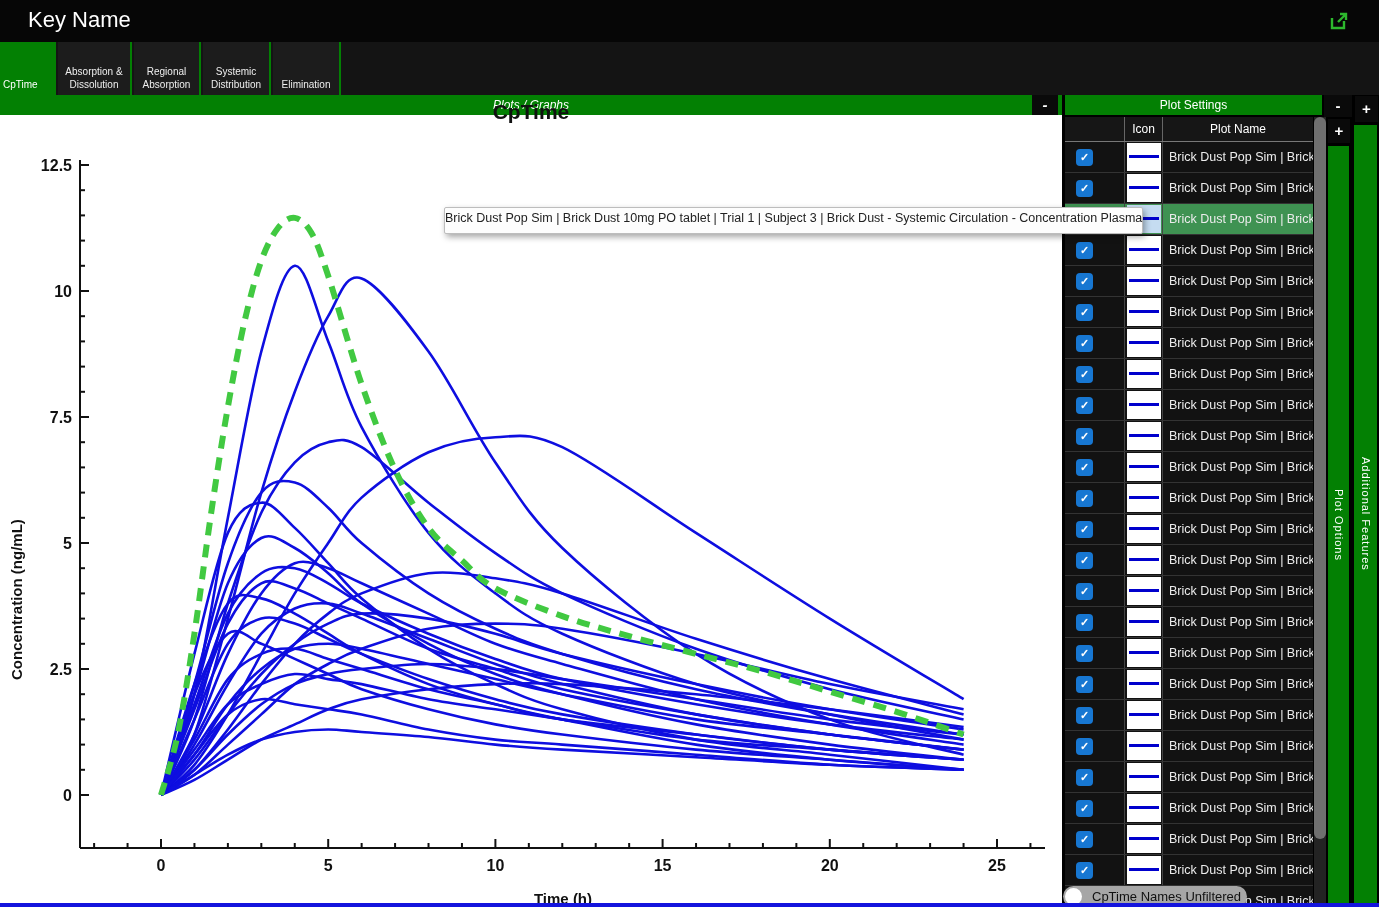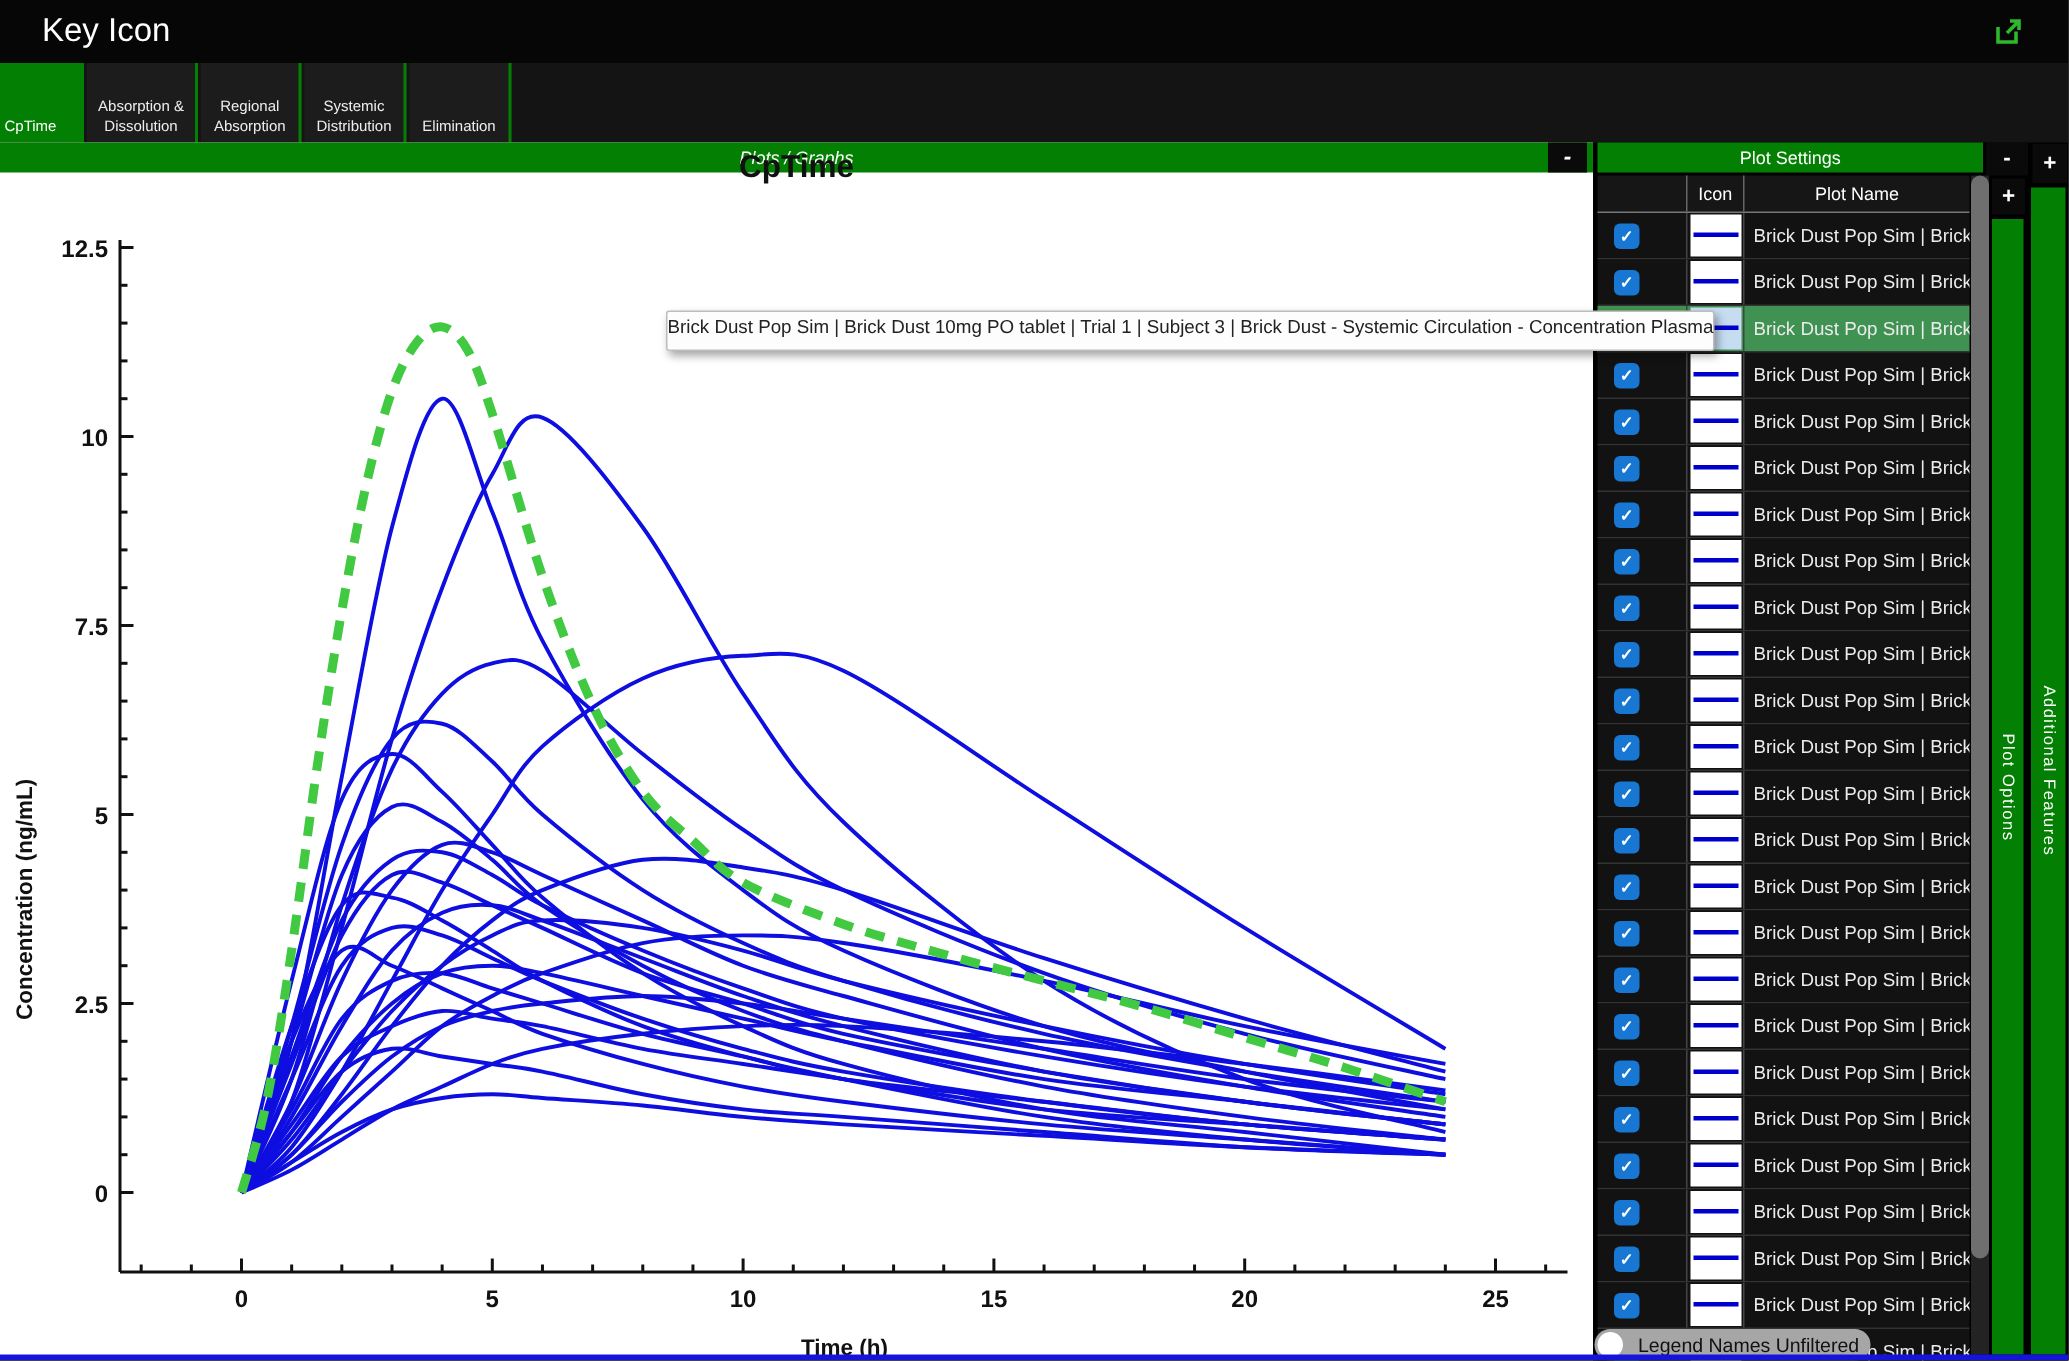--- a/index.html
+++ b/index.html
@@ -72,21 +72,21 @@
   .legend-pill .lbl{font-size:13px;color:#111;margin-left:10px;}
 
   .bottom-strip{position:absolute;left:0;top:903px;width:1379px;height:4px;background:#1414dd;z-index:40;}
 </style>
 </head>
 <body>
 
 <div id="app">
 
   <div class="titlebar">
-    <div class="title">Key Icon</div>
+    <div class="title">Key Name</div>
     <svg class="extlink" viewBox="0 0 20 20">
       <path d="M3 7 v10 h12 v-7" fill="none" stroke="#2db82d" stroke-width="2.4"></path>
       <path d="M9 11 L17 3 M11 3 h6 v6" fill="none" stroke="#2db82d" stroke-width="2.4"></path>
     </svg>
   </div>
 
   <div class="tabbar">
     <div class="tab active" style="left:0;width:56px">CpTime</div>
     <div class="tab" style="left:58px;width:74px">Absorption &amp;
 Dissolution</div>
@@ -455,17 +455,17 @@
 
   <div class="vbar" style="left:1328px;top:146px;width:21px;height:757px;">
     <span>Plot Options</span>
   </div>
   <div class="vbar" style="left:1354px;top:125px;width:23px;height:778px;">
     <span>Additional Features</span>
   </div>
 
   <div class="legend-pill">
     <div class="knob"></div>
-    <div class="lbl">Legend Names Unfiltered</div>
+    <div class="lbl">CpTime Names Unfiltered</div>
   </div>
 
   <div class="bottom-strip"></div>
 </div>
 
 </body></html>

